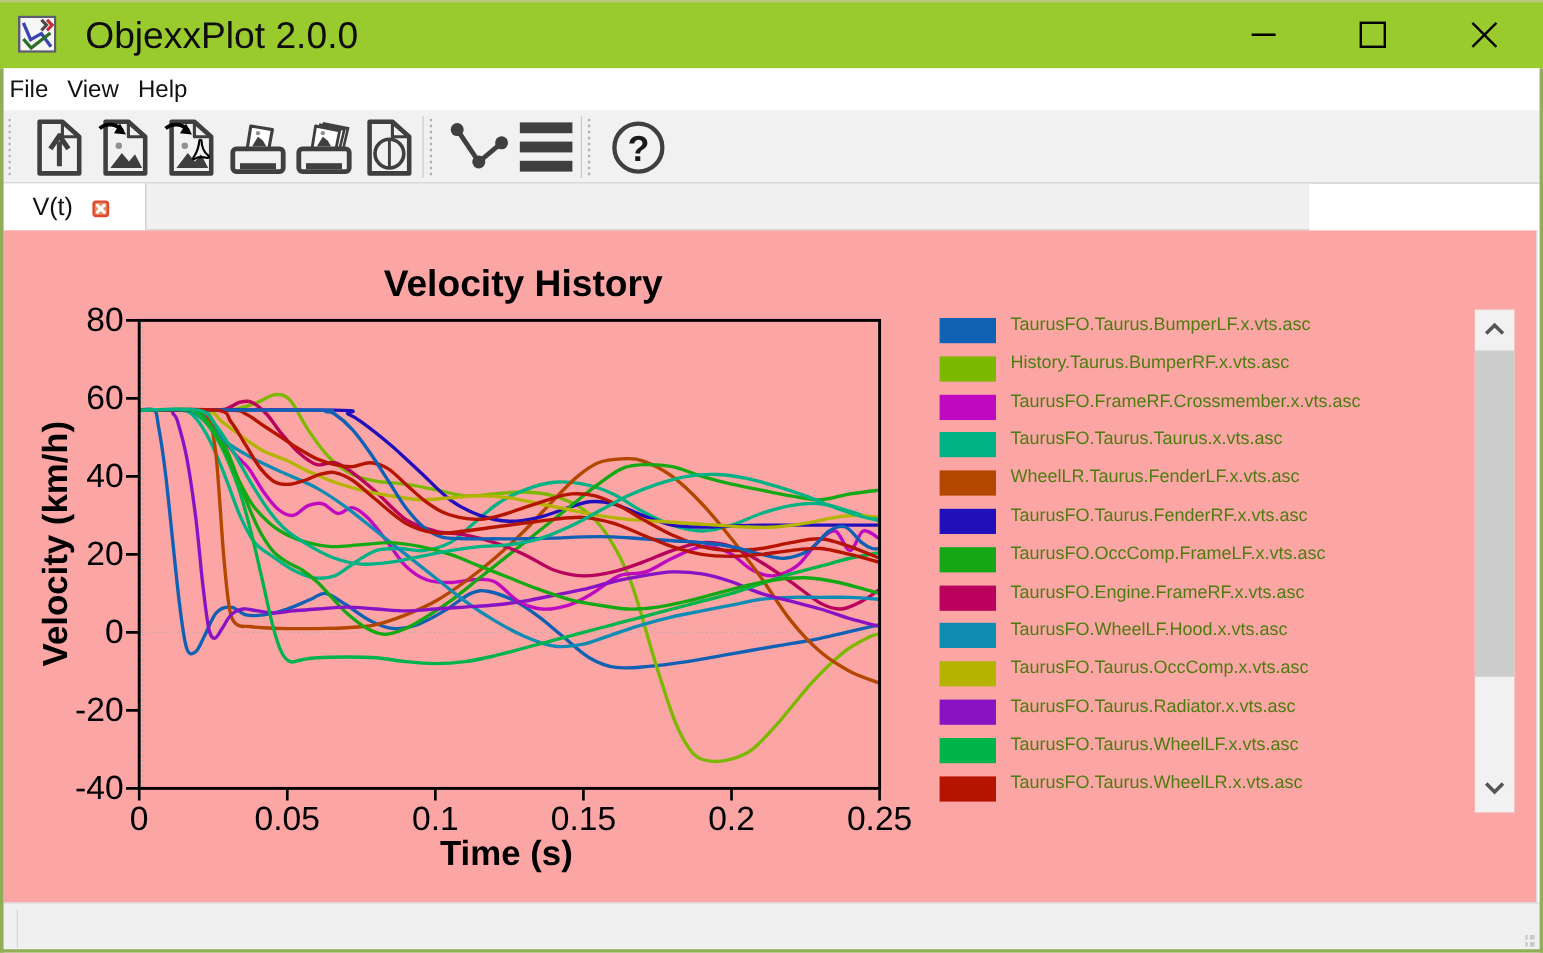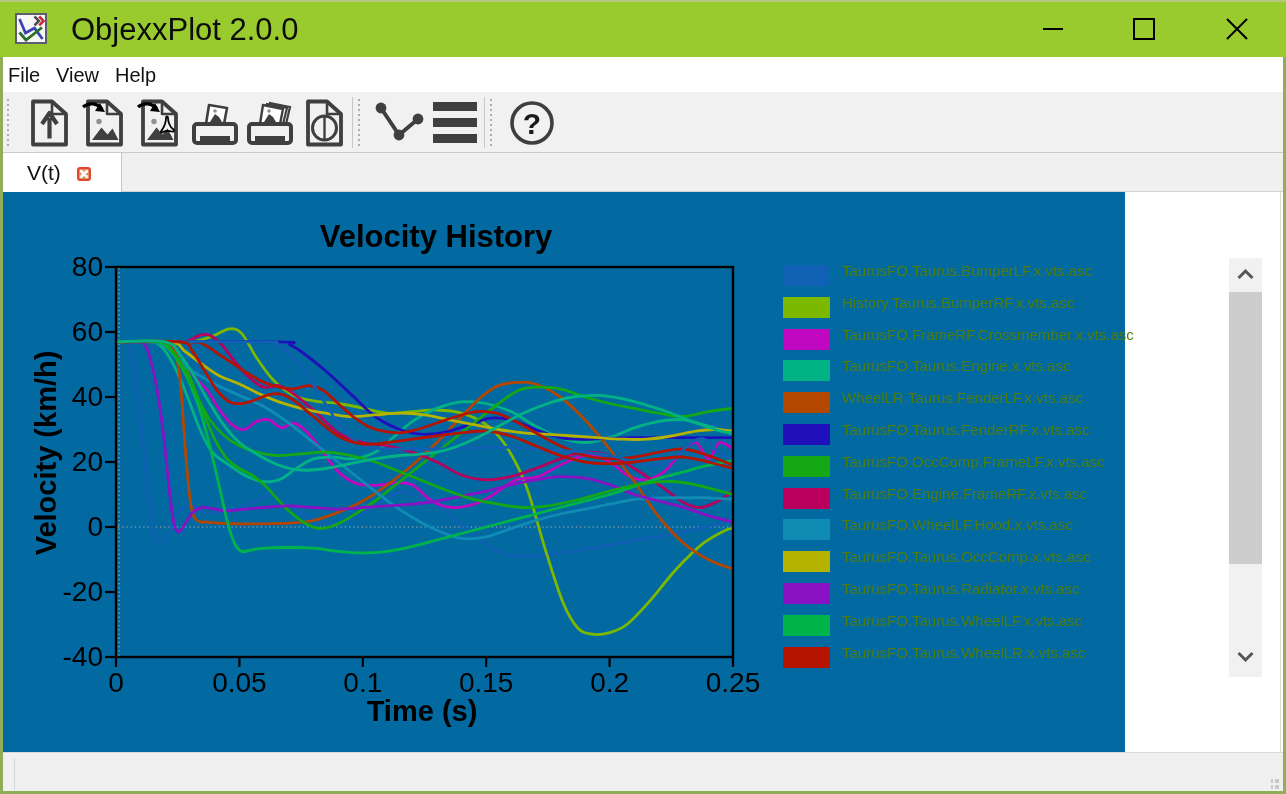--- a/index.html
+++ b/index.html
@@ -11,27 +11,27 @@
   #titlebar .topedge { left:0; top:0; width:1286px; height:2px; background:#b7c97f; position:absolute; }
   #appicon { left:15px; top:13px; width:32px; height:31px; position:absolute; }
   #apptitle { left:51px; top:0; height:57px; line-height:59px; position:absolute; font-size:31px; color:#0d0d0d;margin-left:20px; }
   
   
   #menubar { left:3px; top:57px; width:1280px; height:25px; background:#ffffff; }
   #menubar span { position:absolute; top:0; height:35px; line-height:37px; font-size:20px; color:#111; }
   
   #toolbar { left:3px; top:92px; width:1280px; height:61px; background:#f1f1f1; border-bottom:1px solid #cacaca; }
   
-  #tabstrip { left:3px; top:153px; width:1280px; height:39px; background:#f0f0f0; border-bottom:1px solid #d2d2d2; }
+  #tabstrip { left:3px; top:153px; width:1088px; height:39px; background:#f0f0f0; border-bottom:1px solid #d2d2d2; }
   #tab1 { left:0; top:0; width:119px; height:39px; background:#ffffff; border-right:1px solid #c6c6c6; position:absolute; }
   #tab1 span { position:absolute; left:24px; top:8px; font-size:21px; color:#111; }
   #closebtn { position:absolute; left:74px; top:14px; width:14px; height:14px; background:#e29062; border:2px solid #e1472e; border-radius:3px; }
   #closebtn svg { position:absolute; left:0; top:0; }
   
-  #content { left:3px; top:192px; width:1122px; height:561px; background:#0369a1; }
+  #content { left:3px; top:192px; width:1278px; height:561px; background:#fca5a5; }
   
   .lgrow { position:absolute; left:0; top:0; }
   .sw { position:absolute; width:47px; height:21px; }
   .lgt { position:absolute; left:59px; top:-3px; font-size:15px; color:#4d7c0f; white-space:nowrap; }
   
   #sbar { left:1229px; top:258px; width:33px; height:419px; background:#f1f1f1; position:absolute; }
   #sthumb { position:absolute; left:0; top:34px; width:33px; height:272px; background:#cdcdcd; }
   
   #statusbar { left:3px; top:752px; width:1280px; height:39px; background:#f0f0f0; border-top:1px solid #d9d9d9; }
   
@@ -250,21 +250,21 @@
 <div class="lgrow abs" style="left:783px;top:297px">
     <div class="sw" style="background:#7cb800"></div>
     <span class="lgt">History.Taurus.BumperRF.x.vts.asc</span>
   </div>
 <div class="lgrow abs" style="left:783px;top:329px">
     <div class="sw" style="background:#c008c0"></div>
     <span class="lgt">TaurusFO.FrameRF.Crossmember.x.vts.asc</span>
   </div>
 <div class="lgrow abs" style="left:783px;top:360px">
     <div class="sw" style="background:#00b284"></div>
-    <span class="lgt">TaurusFO.Taurus.Engine.x.vts.asc</span>
+    <span class="lgt">TaurusFO.Taurus.Taurus.x.vts.asc</span>
   </div>
 <div class="lgrow abs" style="left:783px;top:392px">
     <div class="sw" style="background:#b34700"></div>
     <span class="lgt">WheelLR.Taurus.FenderLF.x.vts.asc</span>
   </div>
 <div class="lgrow abs" style="left:783px;top:424px">
     <div class="sw" style="background:#2010bc"></div>
     <span class="lgt">TaurusFO.Taurus.FenderRF.x.vts.asc</span>
   </div>
 <div class="lgrow abs" style="left:783px;top:456px">

